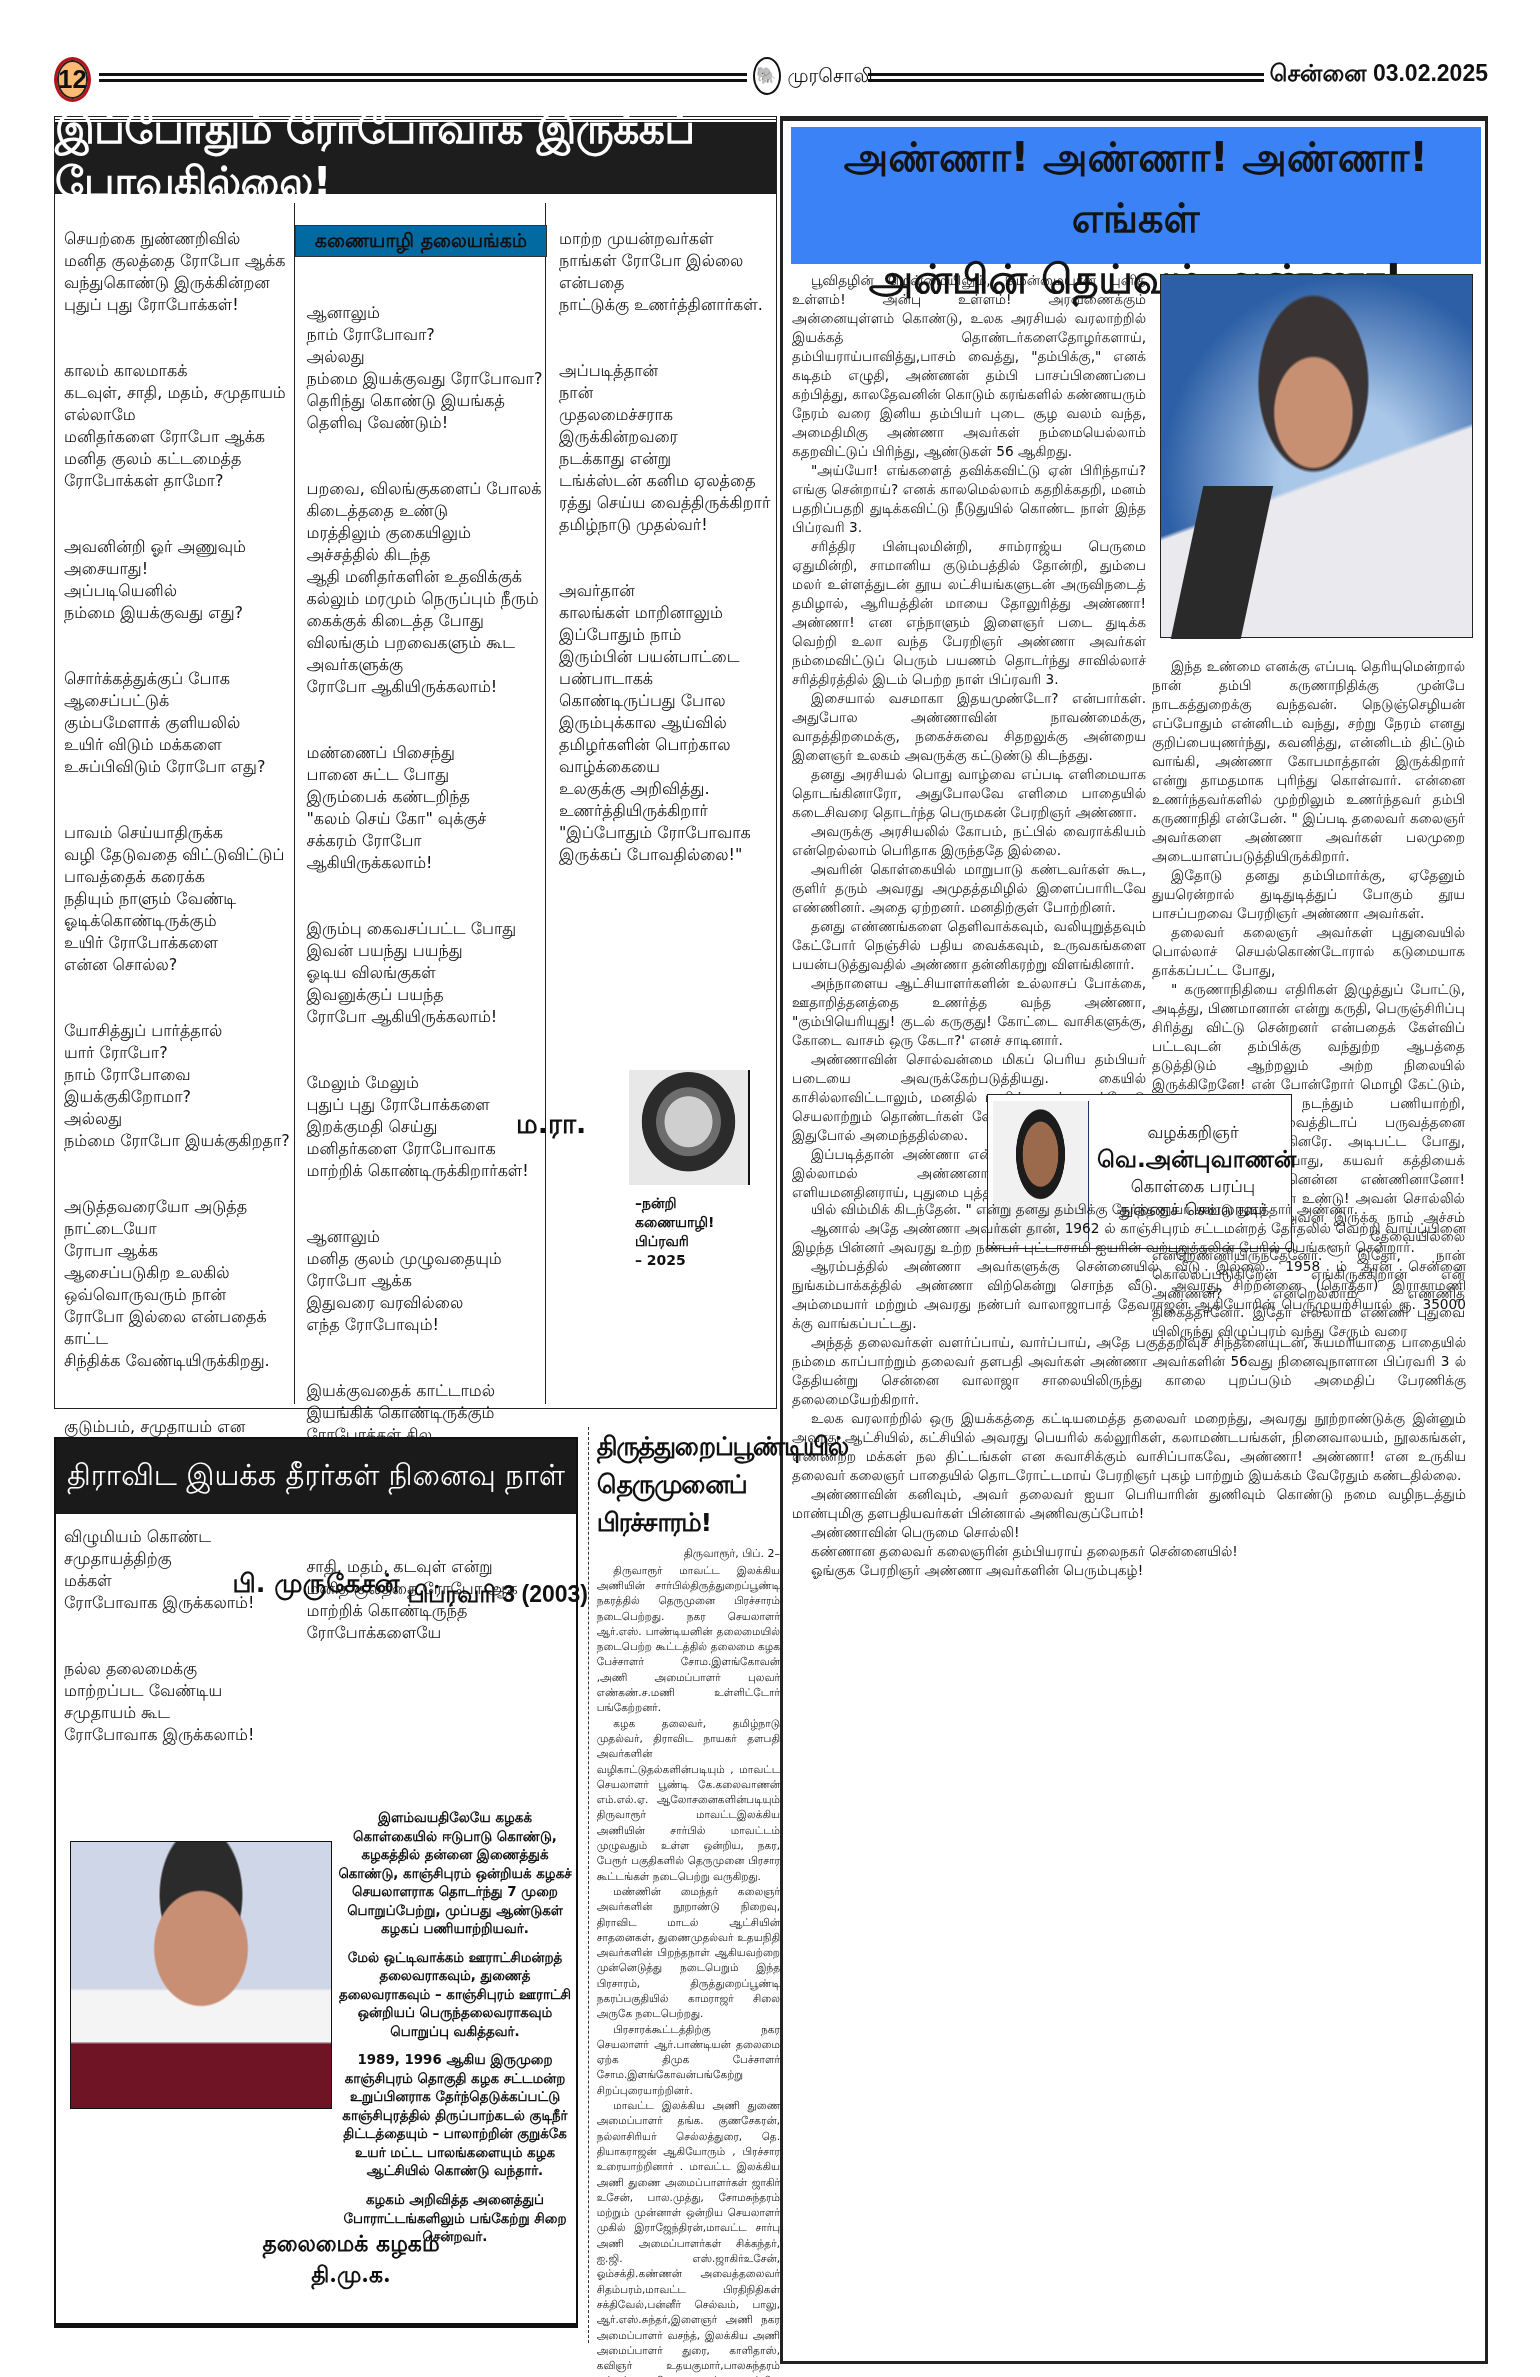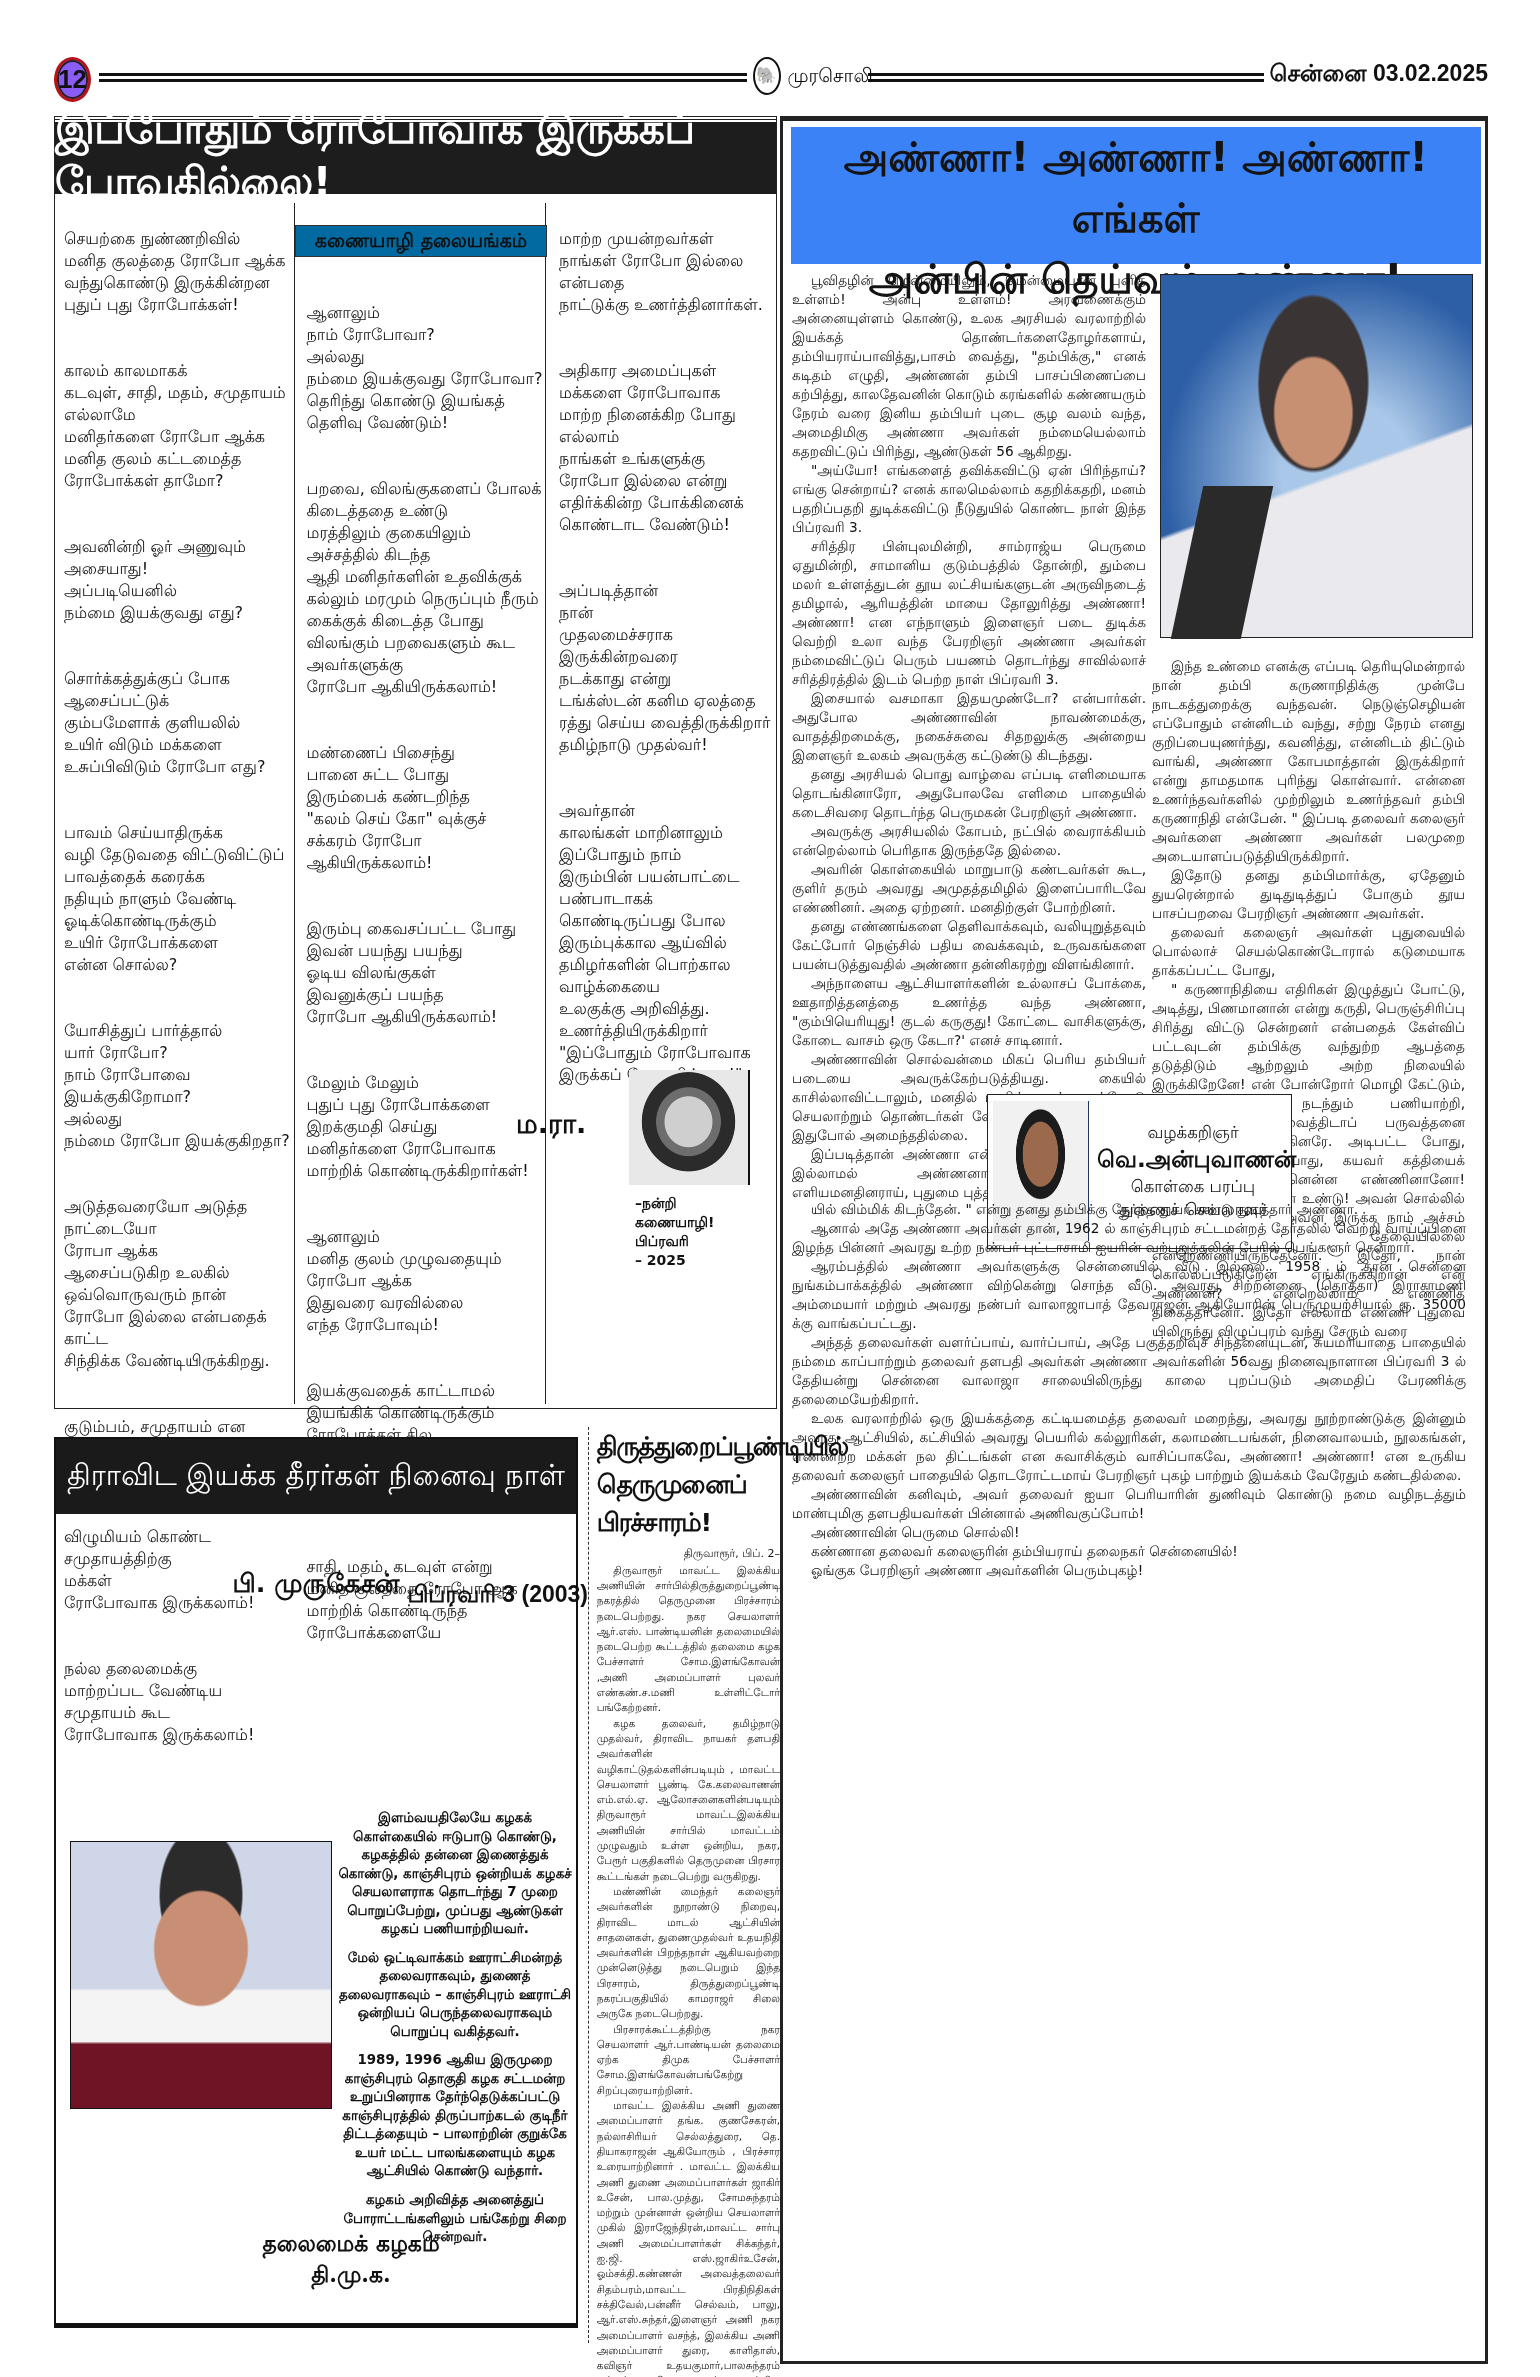--- a/index.html
+++ b/index.html
@@ -6,21 +6,21 @@
   html, body { background: #ffffff; }
   body {
     width: 1541px; height: 2377px; position: relative; overflow: hidden;
     font-family: "DejaVu Sans", "Liberation Sans", sans-serif; color: #111;
   }
 
   
   .masthead { position: absolute; left: 54px; top: 57px; width: 1434px; height: 38px; }
   .page-num {
     position: absolute; left: 0; top: 0; width: 37px; height: 45px;
-    border-radius: 50%; border: 3.8px solid #b3141c; background: #8b5cf6;
+    border-radius: 50%; border: 3.8px solid #b3141c; background: #fdba74;
     display: flex; align-items: center; justify-content: center;
     font: bold 25.5px "Liberation Sans", sans-serif; color: #111;
     box-shadow: inset 0 0 0 1.9px #222;
   }
   .rule { position: absolute; top: 16px; height: 9px; border-top: 3.2px solid #111; border-bottom: 3.2px solid #111; }
   .rule.r1 { left: 45px; width: 648px; }
   .rule.r2 { left: 814px; width: 396px; }
   .logo { position: absolute; left: 699px; top: 0; display: flex; align-items: center; gap: 6.4px; }
   .logo-emblem {
     width: 28px; height: 38px; border-radius: 50%; border: 2.6px solid #111;
@@ -224,27 +224,20 @@
     <p>சாதி, மதம், கடவுள் என்று
 மனித குலத்தை ரோபோ ஆக
 மாற்றிக் கொண்டிருந்த
 ரோபோக்களையே</p>
   </div>
 
   <div class="poem-col c3">
     <p> மாற்ற முயன்றவர்கள்
  நாங்கள் ரோபோ இல்லை என்பதை
 நாட்டுக்கு உணர்த்தினார்கள்.</p>
-    <p>அதிகார அமைப்புகள்
-மக்களை ரோபோவாக
- மாற்ற நினைக்கிற போது எல்லாம்
- நாங்கள் உங்களுக்கு
-ரோபோ இல்லை என்று
-எதிர்க்கின்ற போக்கினைக்
- கொண்டாட வேண்டும்!</p>
     <p>அப்படித்தான்
 நான்
 முதலமைச்சராக இருக்கின்றவரை
  நடக்காது என்று
  டங்க்ஸ்டன் கனிம ஏலத்தை
  ரத்து செய்ய வைத்திருக்கிறார்
 தமிழ்நாடு முதல்வர்!</p>
     <p>அவர்தான்
 காலங்கள் மாறினாலும்
 இப்போதும் நாம்

